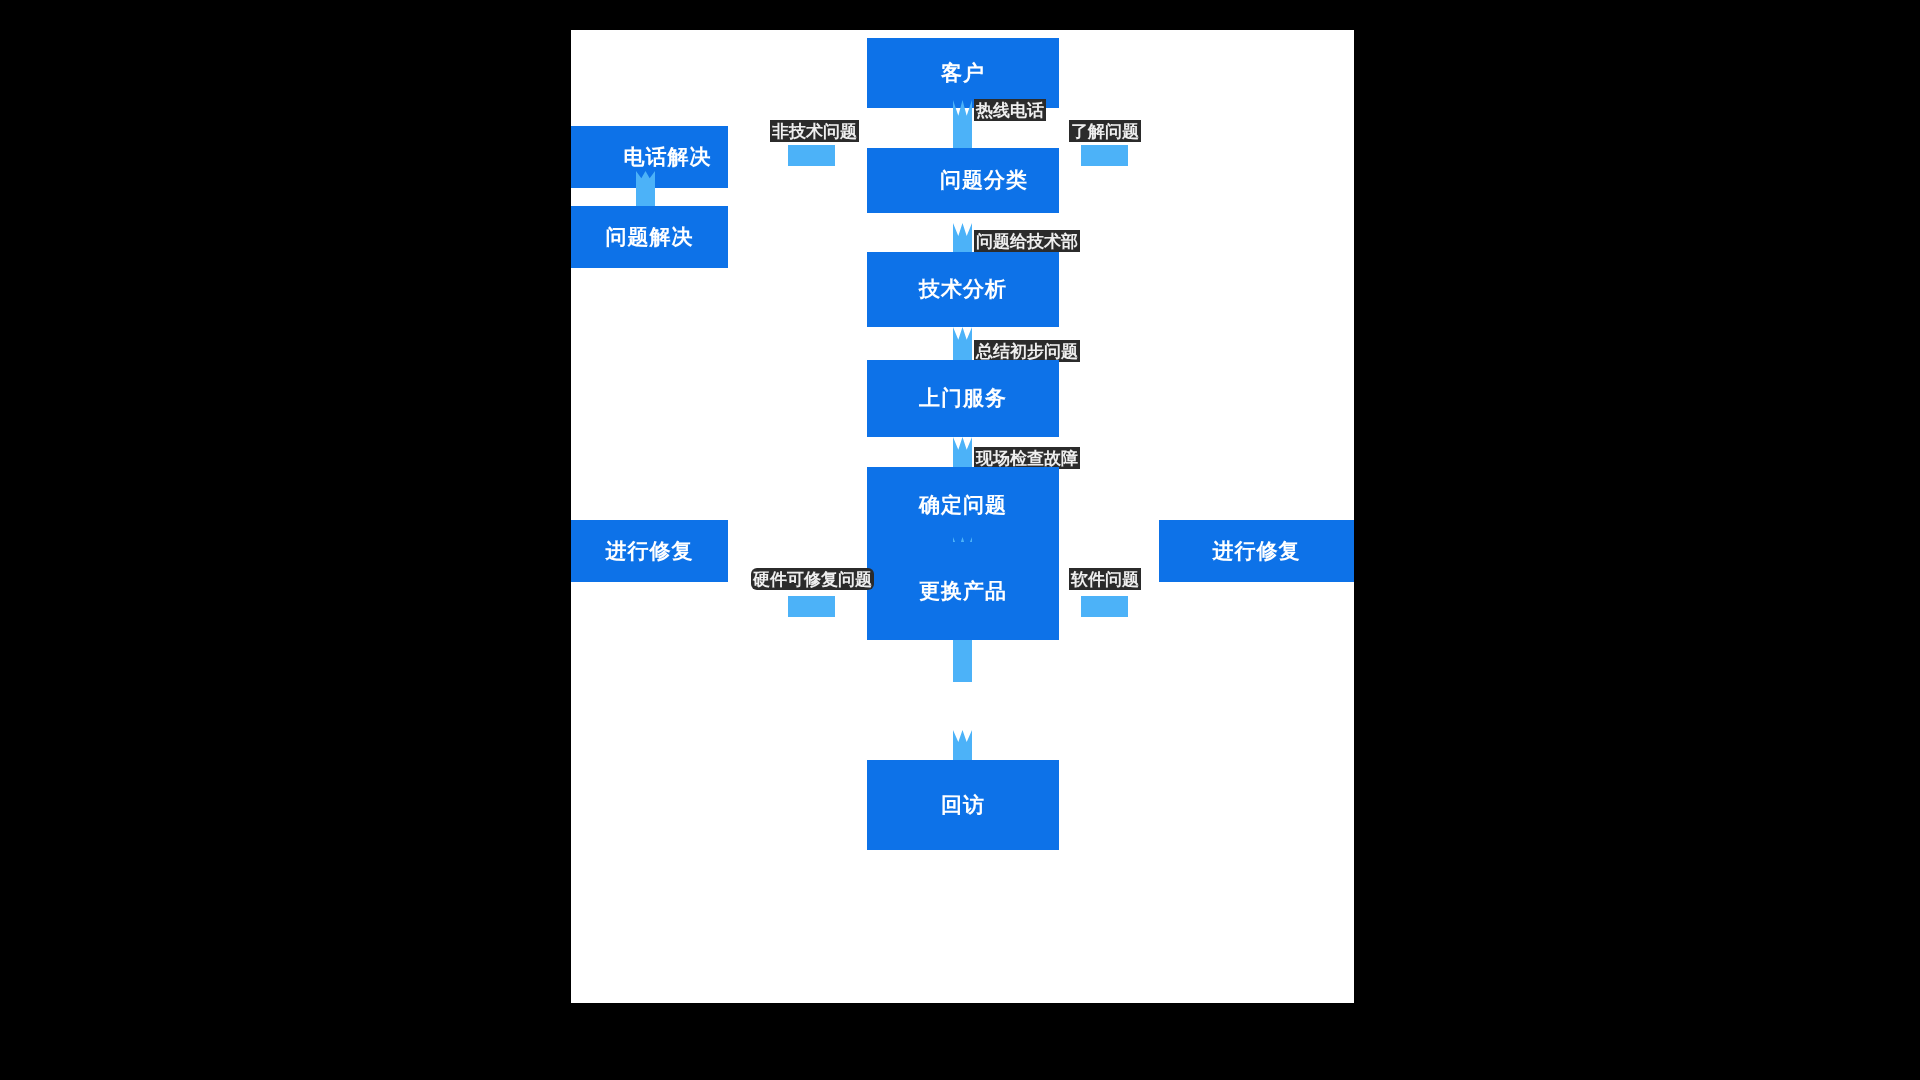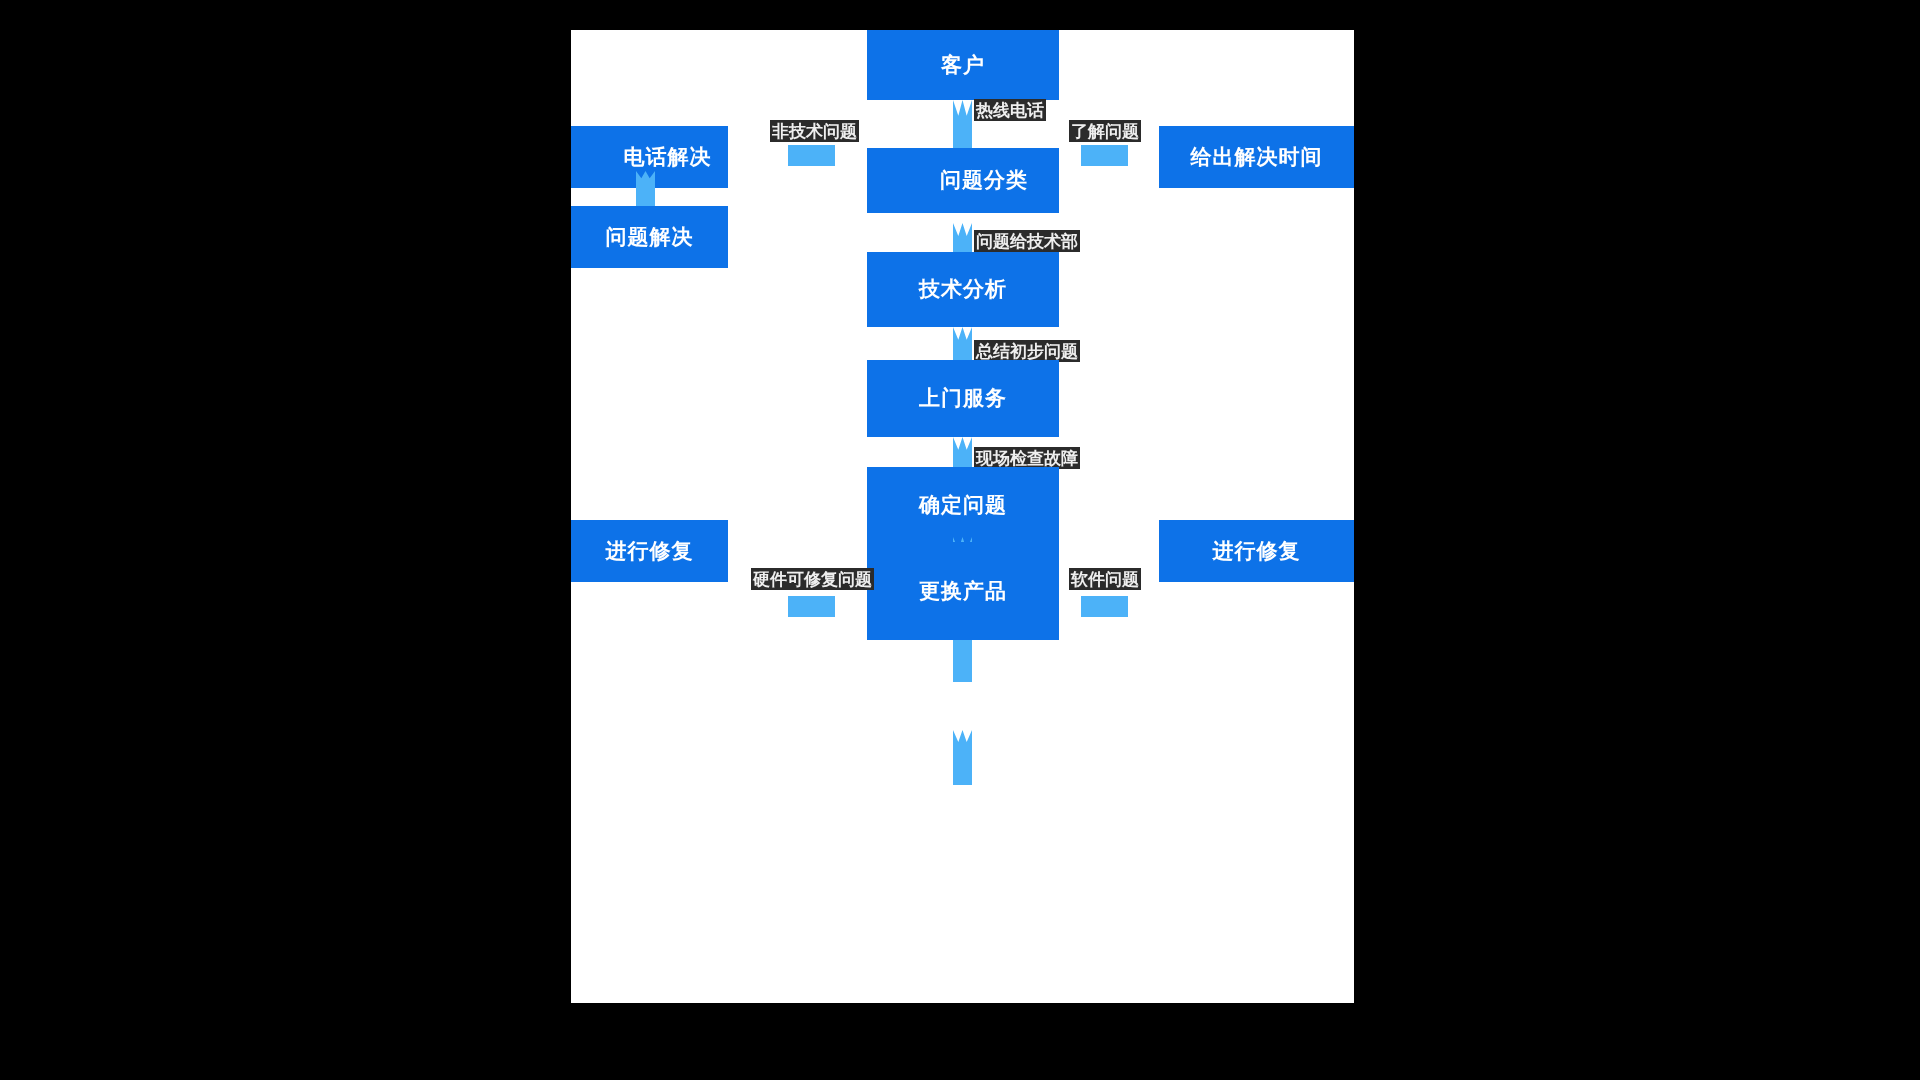--- a/index.html
+++ b/index.html
@@ -75,21 +75,21 @@
     white-space: nowrap;
     letter-spacing: 0px;
     user-select: none;
   }
 </style>
 </head>
 <body>
 
 <div id="canvas">
 
-  <div class="node" style="left:296px; top:0px; width:192px; height:70px;">
+  <div class="node" style="left:296px; top:8px; width:192px; height:70px;">
     <span>客户</span>
   </div>
 
   <div class="conn notch-top" style="left:382px; top:70px; width:19px; height:72px;"></div>
   <div class="elabel" style="left:403px; top:69px;">热线电话</div>
 
   <div class="node" style="left:296px; top:118px; width:192px; height:65px;padding-left:42px;">
     <span>问题分类</span>
   </div>
 
@@ -119,46 +119,46 @@
 
   <div class="node" style="left:296px; top:512px; width:192px; height:98px;">
     <span>更换产品</span>
   </div>
 
   <div class="conn plain" style="left:382px; top:610px; width:19px; height:42px;"></div>
 
 
   <div class="conn notch-top" style="left:382px; top:700px; width:19px; height:55px;"></div>
 
+  <div class="node" style="left:296px; top:730px; width:192px; height:90px;">
+    <span>回访</span>
+  </div>
 
   <div class="node" style="left:0px; top:96px; width:157px; height:62px;padding-left:36px;">
     <span>电话解决</span>
   </div>
 
   <div class="elabel" style="left:199px; top:90px;">非技术问题</div>
   <div class="stub" style="left:217px; top:115px; width:47px; height:21px;"></div>
 
   <div class="conn notch-top-point-bottom" style="left:65px; top:141px; width:19px; height:46px;"></div>
 
   <div class="node" style="left:0px; top:176px; width:157px; height:62px;">
     <span>问题解决</span>
   </div>
 
   <div class="elabel" style="left:498px; top:90px;">了解问题</div>
   <div class="stub" style="left:510px; top:115px; width:47px; height:21px;"></div>
 
-  <div class="node" style="left:588px; top:96px; width:195px; height:62px;">
-    <span>给出解决时间</span>
-  </div>
 
   <div class="node" style="left:0px; top:490px; width:157px; height:62px;">
     <span>进行修复</span>
   </div>
 
-  <div class="elabel" style="left:180px; top:538px;">硬件可修复问题</div>
+  <div class="elabel" style="left:180px; top:538px;border-radius:6px;">硬件可修复问题</div>
   <div class="stub" style="left:217px; top:566px; width:47px; height:21px;"></div>
 
   <div class="elabel" style="left:498px; top:538px;">软件问题</div>
   <div class="stub" style="left:510px; top:566px; width:47px; height:21px;"></div>
 
   <div class="node" style="left:588px; top:490px; width:195px; height:62px;">
     <span>进行修复</span>
   </div>
 
 </div>

